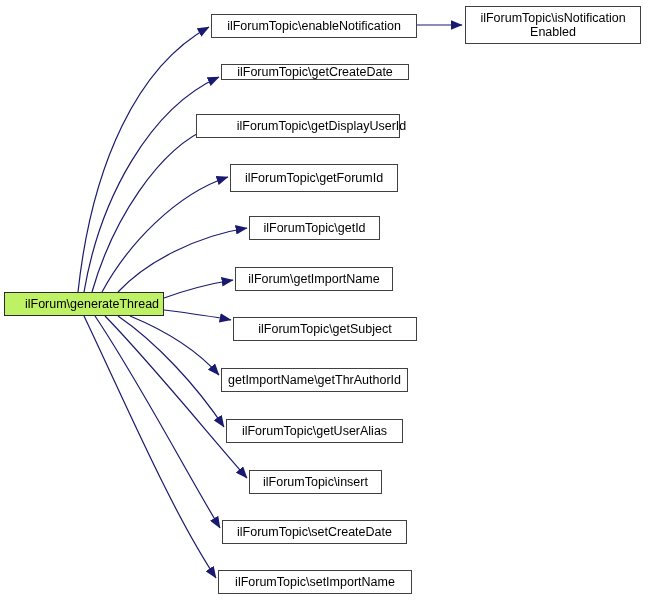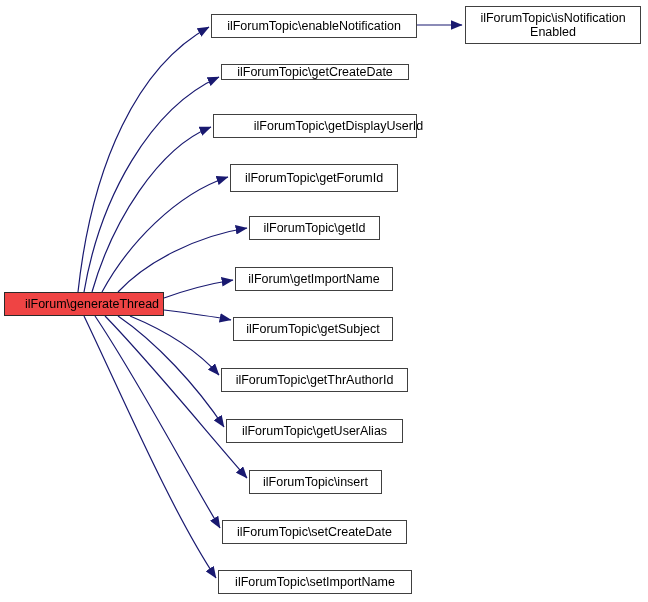--- a/index.html
+++ b/index.html
@@ -38,21 +38,21 @@
     z-index: 2;
     cursor: pointer;
   }
   .node.multiline {
     white-space: normal;
     flex-direction: column;
     padding: 1px 2px;
   }
   .node.multiline span { display: block; }
   .node.focus {
-    background: #ef4444;
+    background: #bef264;
     border-color: #2a2a2a;
     padding-left: 16px;
   }
 </style>
 </head>
 <body>
 
 <div class="graph-canvas">
 
   <svg class="edge-layer" width="648" height="602" viewBox="0 0 648 602" xmlns="http://www.w3.org/2000/svg">
@@ -80,31 +80,31 @@
 
   <div class="node" style="left:211px; top:14px; width:206px; height:24px;">ilForumTopic\enableNotification</div>
 
   <div class="node multiline" style="left:465px; top:6px; width:176px; height:38px;">
     <span>ilForumTopic\isNotification</span>
     <span>Enabled</span>
   </div>
 
   <div class="node" style="left:221px; top:64px; width:188px; height:16px;">ilForumTopic\getCreateDate</div>
 
-  <div class="node" style="left:213px; top:114px; width:204px; height:24px;padding-left:47px;">ilForumTopic\getDisplayUserId</div>
+  <div class="node" style="left:196px; top:114px; width:204px; height:24px;padding-left:47px;">ilForumTopic\getDisplayUserId</div>
 
   <div class="node" style="left:230px; top:164px; width:168px; height:28px;">ilForumTopic\getForumId</div>
 
   <div class="node" style="left:249px; top:216px; width:131px; height:24px;">ilForumTopic\getId</div>
 
   <div class="node" style="left:235px; top:267px; width:158px; height:24px;">ilForum\getImportName</div>
 
-  <div class="node" style="left:233px; top:317px; width:160px; height:24px;">ilForumTopic\getSubject</div>
+  <div class="node" style="left:233px; top:317px; width:184px; height:24px;">ilForumTopic\getSubject</div>
 
-  <div class="node" style="left:221px; top:368px; width:187px; height:24px;">ilForumTopic\getThrAuthorId</div>
+  <div class="node" style="left:221px; top:368px; width:187px; height:24px;">getImportName\getThrAuthorId</div>
 
   <div class="node" style="left:226px; top:419px; width:177px; height:24px;">ilForumTopic\getUserAlias</div>
 
   <div class="node" style="left:249px; top:470px; width:133px; height:24px;">ilForumTopic\insert</div>
 
   <div class="node" style="left:222px; top:520px; width:185px; height:24px;text-align:center;">ilForumTopic\setCreateDate</div>
 
   <div class="node" style="left:218px; top:570px; width:194px; height:24px;">ilForumTopic\setImportName</div>
 
 </div>

